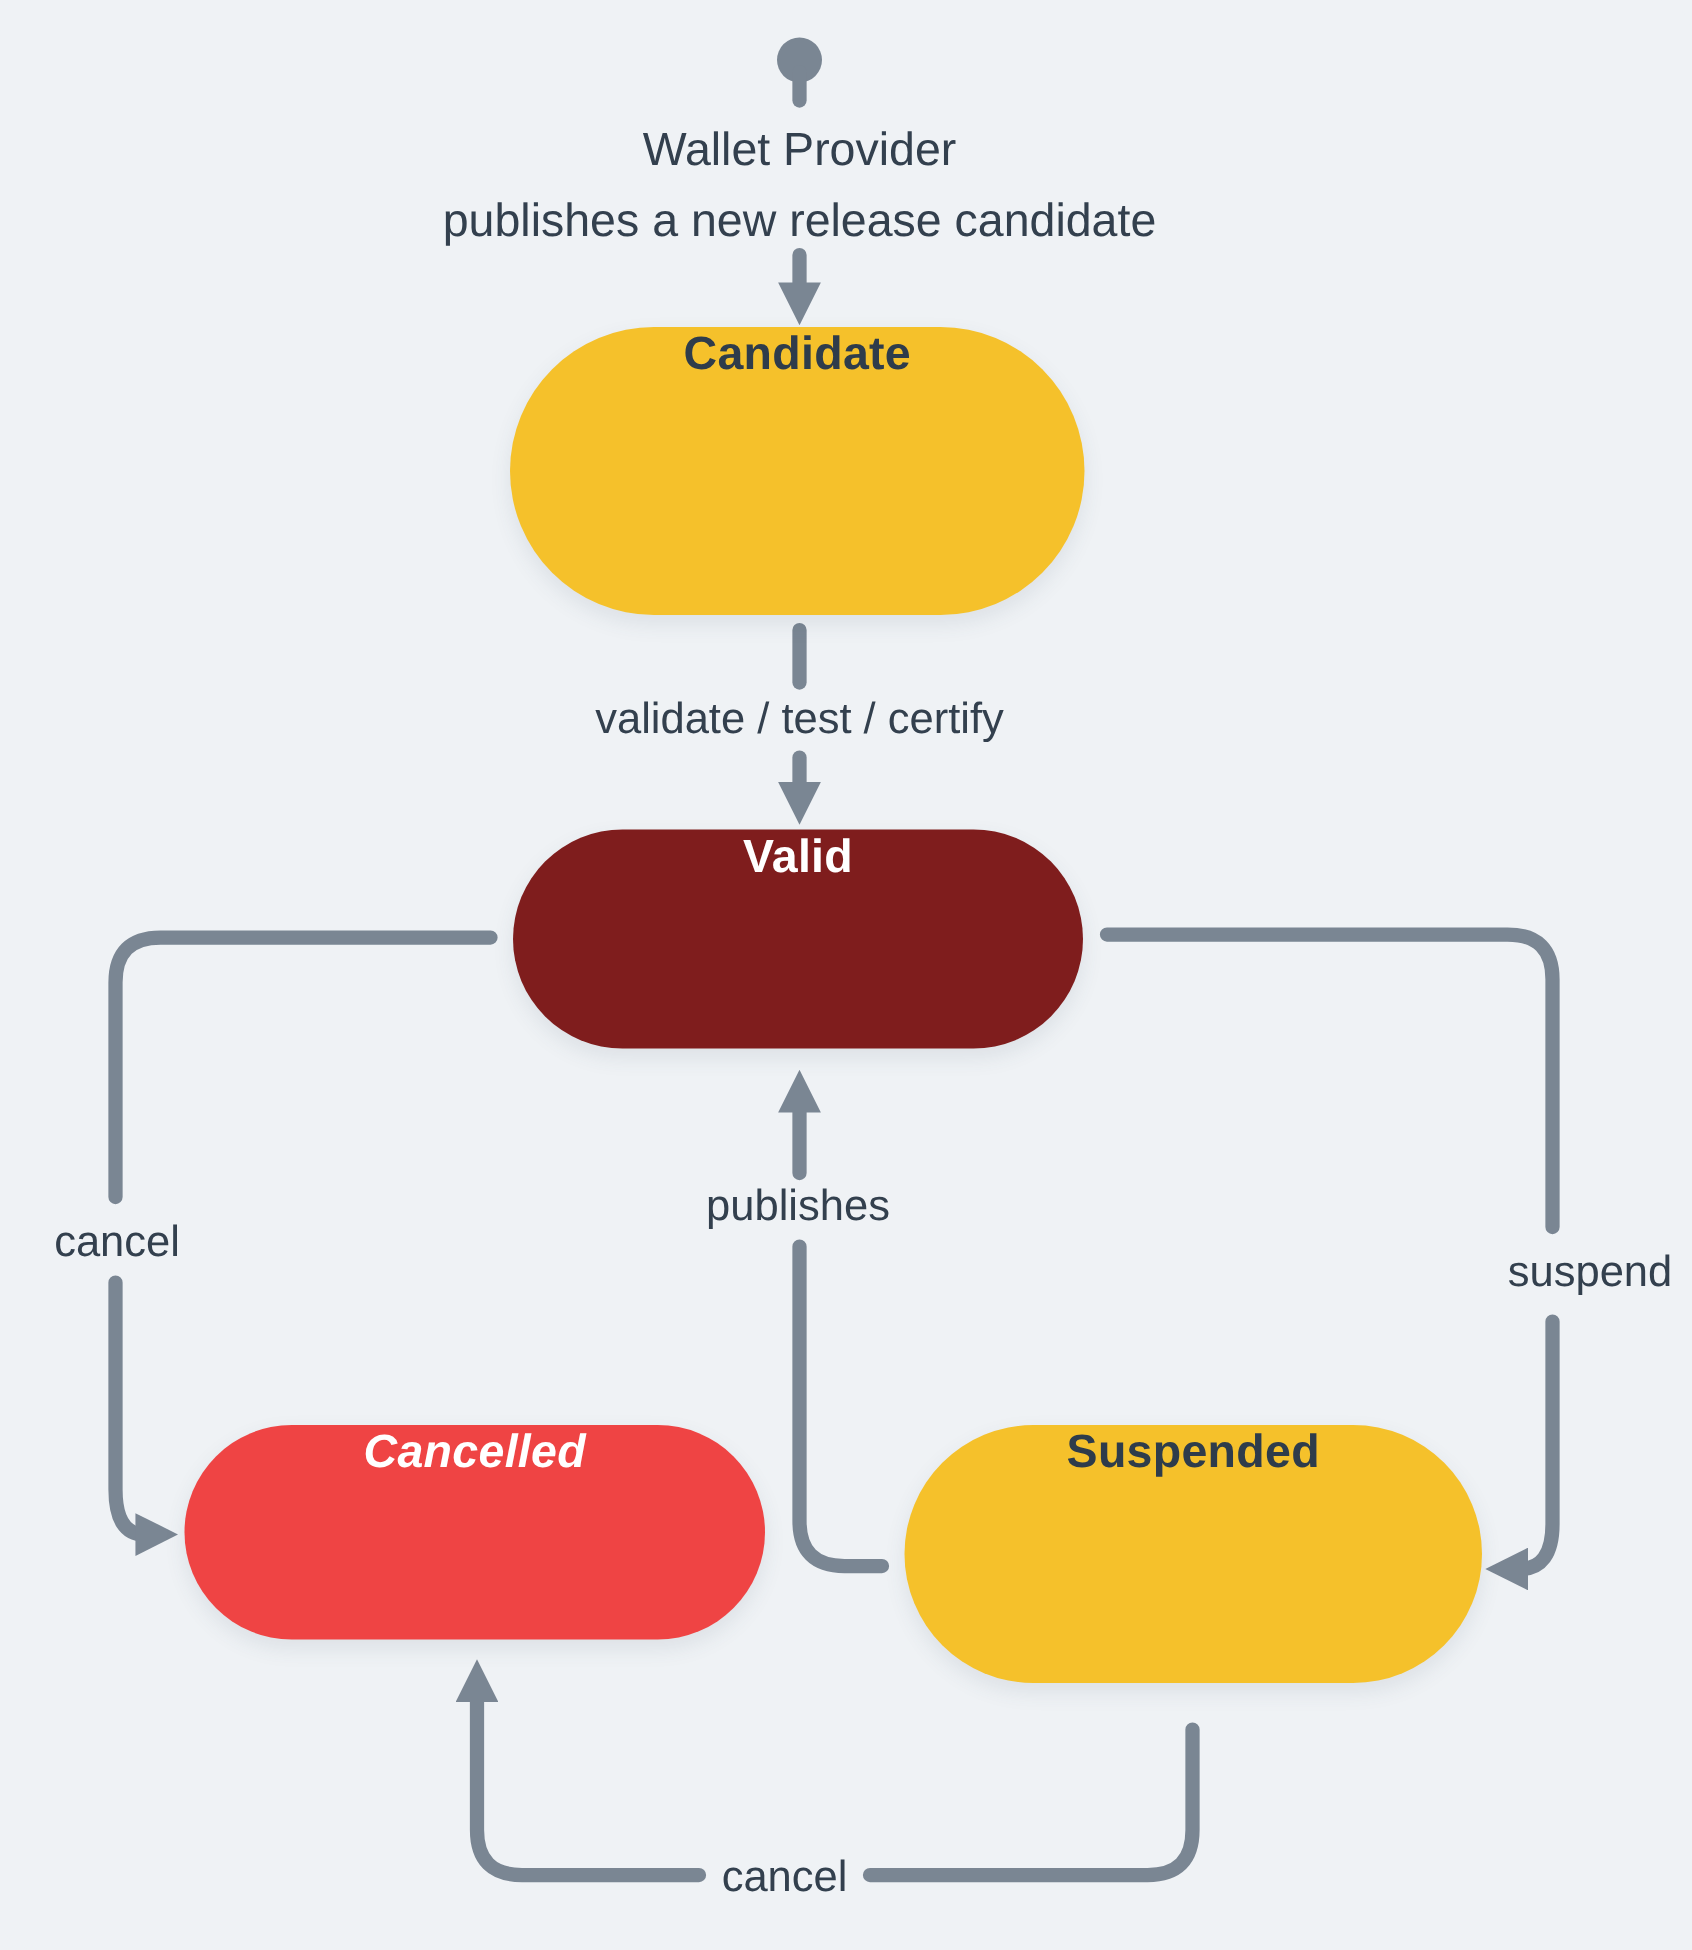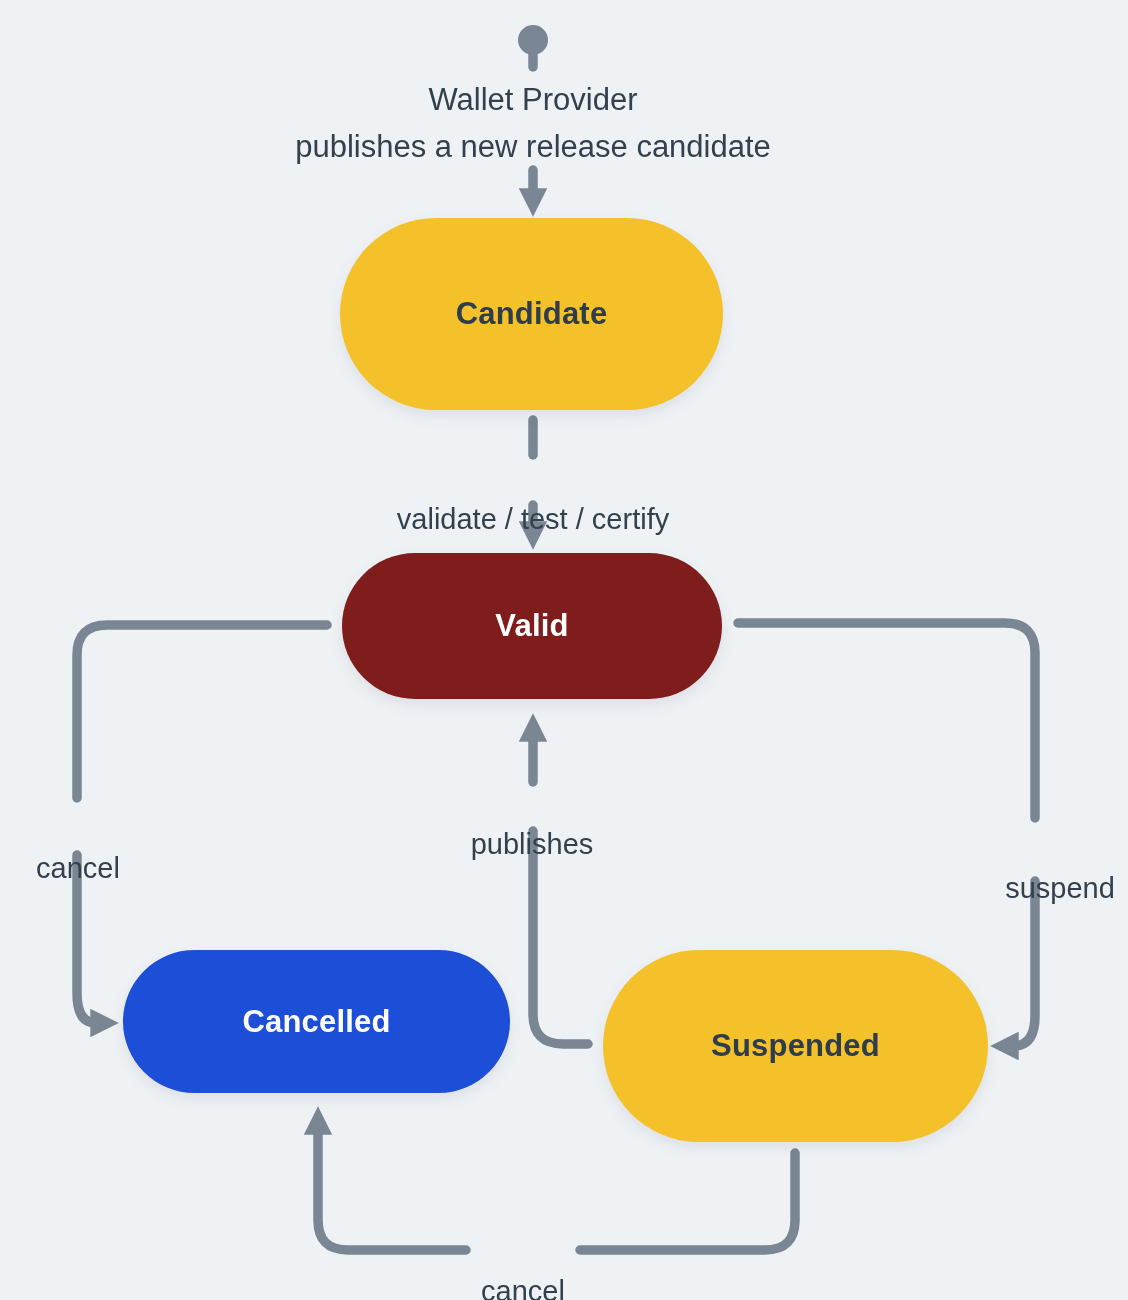--- a/index.html
+++ b/index.html
@@ -27,48 +27,47 @@
     fill:none;
     stroke:var(--line);
     stroke-width:9.5;
     stroke-linecap:round;
     stroke-linejoin:round;
   }
   .dot{fill:var(--line);}
   .node{
     position:absolute;
     display:flex;
-    align-items:center;
+    align-items:flex-start;
     justify-content:center;
     font-weight:bold;
     font-size:31px;
     letter-spacing:.2px;
     box-shadow:0 6px 14px rgba(61,78,95,.10);
   }
   .node--candidate{left:340px;top:218px;width:383px;height:192px;border-radius:96px;}
   .node--valid{left:342px;top:553px;width:380px;height:146px;border-radius:73px;}
   .node--cancelled{left:123px;top:950px;width:387px;height:143px;border-radius:72px;}
-  .node--suspended{left:603px;top:950px;width:385px;height:192px;border-radius:96px;}
+  .node--suspended{left:603px;top:950px;width:385px;height:172px;border-radius:96px;}
   .intro{
     position:absolute;
     left:533px;top:123px;
     transform:translate(-50%,-50%);
     text-align:center;
     font-size:31px;
     line-height:47px;
     color:var(--text);
     white-space:nowrap;
   }
   .edge-label{
     position:absolute;
     transform:translate(-50%,-50%);
     font-size:29px;
     color:var(--text);
     white-space:nowrap;
-    margin-top:39px;
   }
   .edge-label--validate{left:533px;top:480px;}
   .edge-label--cancel-left{left:78px;top:829px;}
   .edge-label--unsuspend{left:532px;top:805px;}
   .edge-label--suspend{left:1060px;top:849px;}
   .edge-label--cancel-bottom{left:523px;top:1252px;}
 </style>
 </head>
 <body>
 
@@ -108,21 +107,21 @@
   </div>
 
   <div class="node node--candidate" style="background-color: rgb(245, 193, 43); color: rgb(46, 60, 75);">
     <span>Candidate</span>
   </div>
 
   <div class="node node--valid" style="background-color: #7f1d1d; color: rgb(255, 255, 255);">
     <span>Valid</span>
   </div>
 
-  <div class="node node--cancelled" style="background-color: #1d4ed8; color: rgb(255, 255, 255);">
+  <div class="node node--cancelled" style="background-color: #ef4444; color: rgb(255, 255, 255); font-style: italic;">
     <span>Cancelled</span>
   </div>
 
   <div class="node node--suspended" style="background-color: rgb(245, 193, 43); color: rgb(46, 60, 75);">
     <span>Suspended</span>
   </div>
 
   <div class="edge-label edge-label--validate">validate / test / certify</div>
   <div class="edge-label edge-label--cancel-left">cancel</div>
   <div class="edge-label edge-label--unsuspend">publishes</div>

